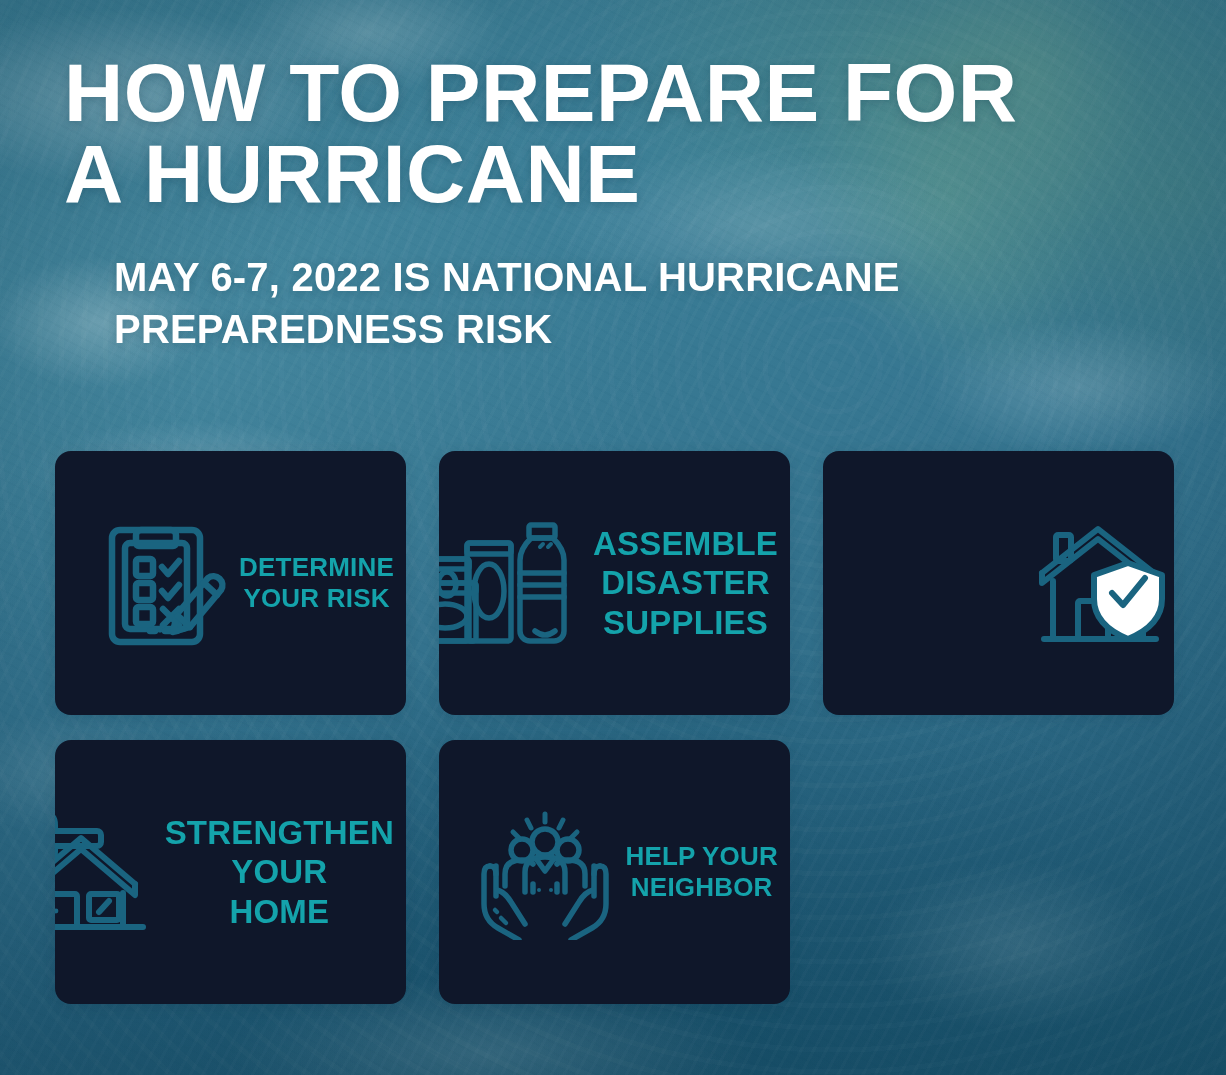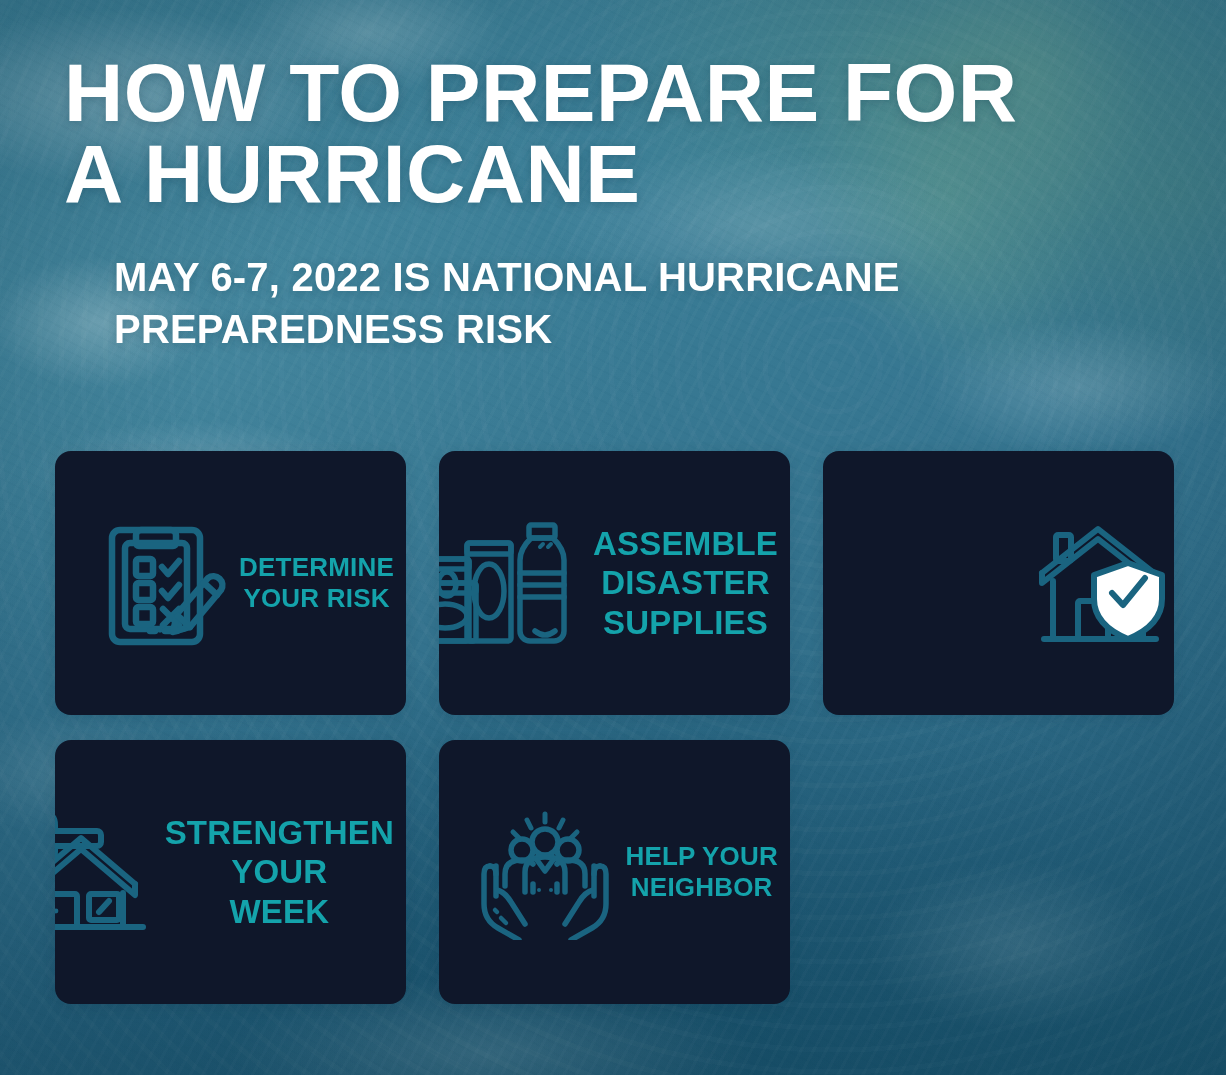--- a/index.html
+++ b/index.html
@@ -234,21 +234,21 @@
           <path d="M14 76 v11 l54 -46 l54 46 v-11"></path>
           <path d="M26 85 v34 h84 V85"></path>
           <path d="M6 119 h124"></path>
           <rect x="36" y="86" width="28" height="33" rx="2"></rect>
           <circle cx="43" cy="103" r="2.4" fill="#1a6480" stroke="none"></circle>
           <rect x="76" y="86" width="30" height="26" rx="2"></rect>
           <path d="M86 104 l10 -11"></path>
         </svg>
       </div>
       <div class="card-label wide">STRENGTHEN YOUR
-WEEK</div>
+HOME</div>
     </div>
 
     <div class="card">
       <div class="card-icon">
         <svg width="136" height="130" viewBox="0 0 136 130" fill="none" stroke="#1a6480" stroke-width="5.5" stroke-linecap="round" stroke-linejoin="round">
 
           <path d="M68 4 v8 M50 10 l4 8 M86 10 l-4 8 M36 22 l6 6 M100 22 l-6 6" stroke-width="5"></path>
 
           <circle cx="68" cy="32" r="13"></circle>
           <circle cx="45" cy="40" r="11"></circle>

